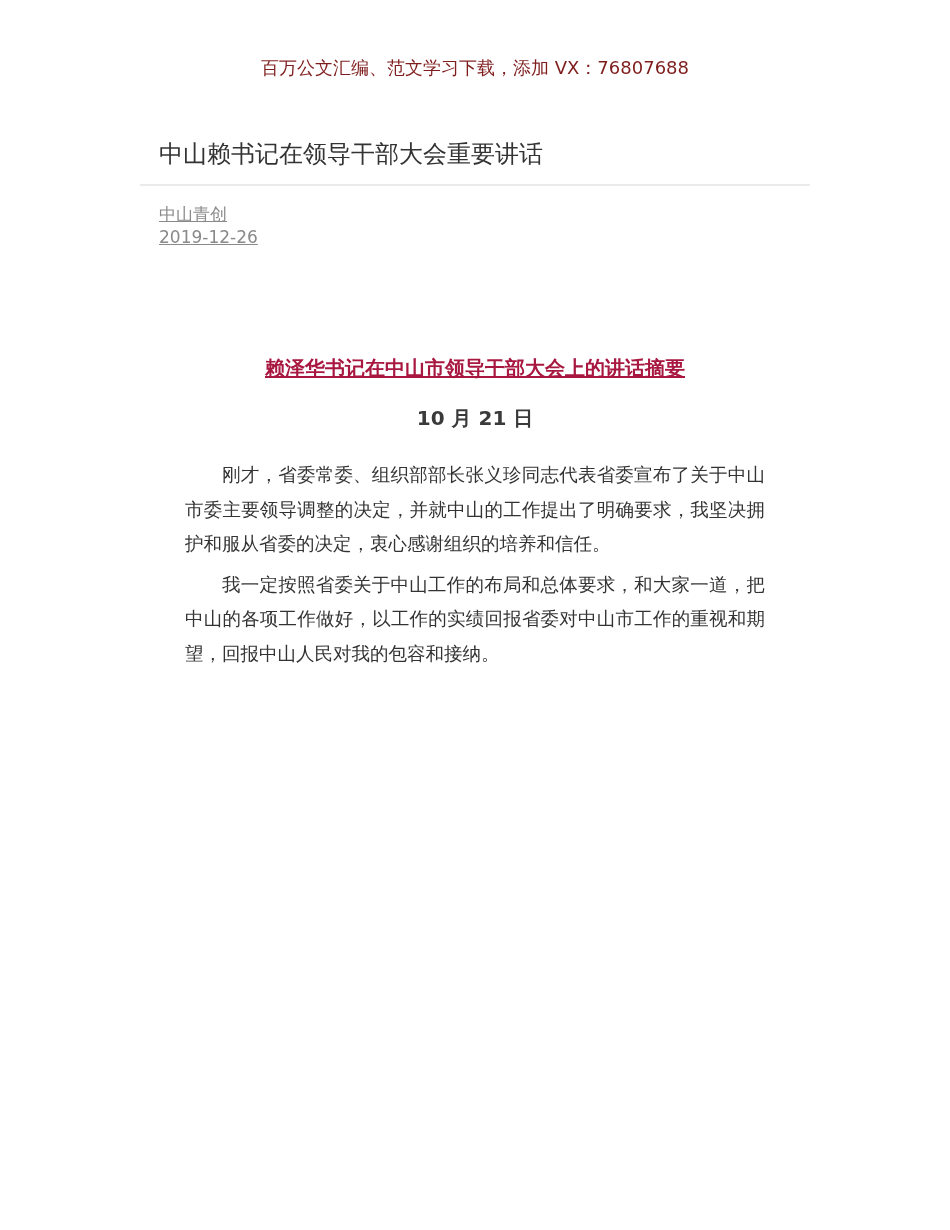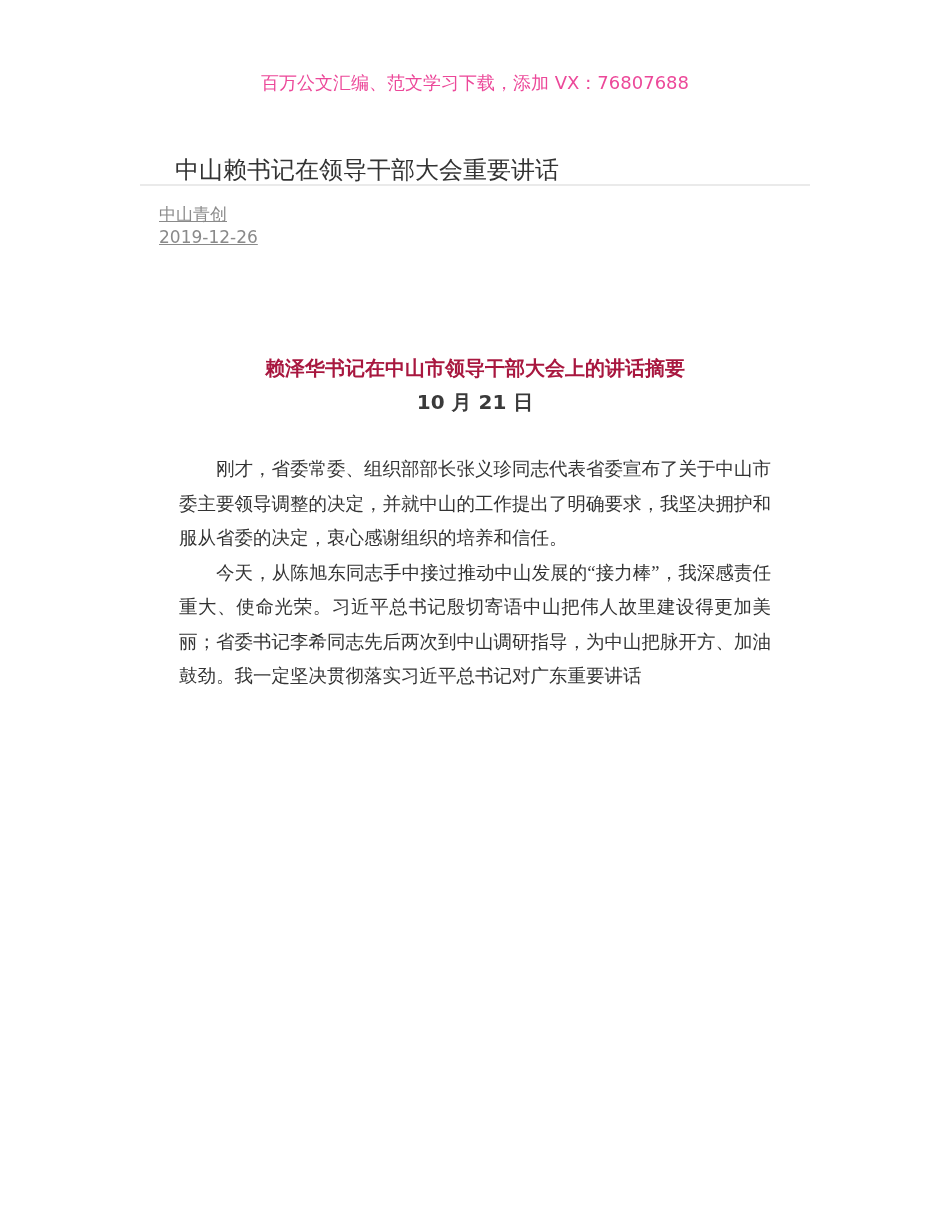--- a/index.html
+++ b/index.html
@@ -10,37 +10,37 @@
     body {
       width: 950px;
       height: 1230px;
       position: relative;
       overflow: hidden;
       font-family: "DejaVu Sans", "Liberation Sans", sans-serif;
       color: #333333;
     }
     .banner {
       position: absolute;
-      top: 71px;
+      top: 56px;
       left: 0;
       width: 950px;
       text-align: center;
       font-size: 18px;
       line-height: 24px;
-      color: #ec4899;
+      color: #7f1d1d;
       letter-spacing: 0px;
     }
     .article-title {
       position: absolute;
       top: 138px;
       left: 159px;
       font-size: 24px;
       line-height: 32px;
       color: #333333;
-      margin: 16px;
+      margin: 0;
       font-weight: normal;
     }
     .divider {
       position: absolute;
       top: 184px;
       left: 140px;
       width: 670px;
       height: 0;
       border-top: 2px solid #eaeaea;
     }
@@ -57,46 +57,46 @@
     .subheading {
       position: absolute;
       top: 354px;
       left: 0;
       width: 950px;
       text-align: center;
       font-size: 20px;
       line-height: 28px;
       font-weight: bold;
       color: #a8173f;
+      text-decoration: underline;
     }
     .subdate {
       position: absolute;
-      top: 388px;
+      top: 404px;
       left: 0;
       width: 950px;
       text-align: center;
       font-size: 20px;
       line-height: 28px;
       font-weight: bold;
       color: #3a3a3a;
     }
     .body-text {
       position: absolute;
       top: 452px;
       left: 179px;
       width: 592px;
       font-size: 18.5px;
       line-height: 34.5px;
       color: #333333;
       text-align: justify;
     }
     .body-text p {
-      margin: 0;
+      margin: 6px;
       text-indent: 2em;
-      font-family: Liberation Serif, serif;
     }
   </style>
 </head>
 <body>
 
 <div class="banner">百万公文汇编、范文学习下载，添加 VX：76807688</div>
 
 <h1 class="article-title">中山赖书记在领导干部大会重要讲话</h1>
 
 <div class="divider"></div>
@@ -104,14 +104,14 @@
 <div class="meta">
   <div>中山青创</div>
   <div>2019-12-26</div>
 </div>
 
 <div class="subheading">赖泽华书记在中山市领导干部大会上的讲话摘要</div>
 <div class="subdate">10 月 21 日</div>
 
 <div class="body-text">
   <p>刚才，省委常委、组织部部长张义珍同志代表省委宣布了关于中山市委主要领导调整的决定，并就中山的工作提出了明确要求，我坚决拥护和服从省委的决定，衷心感谢组织的培养和信任。</p>
-  <p>今天，从陈旭东同志手中接过推动中山发展的“接力棒”，我深感责任重大、使命光荣。习近平总书记殷切寄语中山把伟人故里建设得更加美丽；省委书记李希同志先后两次到中山调研指导，为中山把脉开方、加油鼓劲。我一定坚决贯彻落实习近平总书记对广东重要讲话</p>
+  <p>我一定按照省委关于中山工作的布局和总体要求，和大家一道，把中山的各项工作做好，以工作的实绩回报省委对中山市工作的重视和期望，回报中山人民对我的包容和接纳。</p>
 </div>
 
 </body></html>

